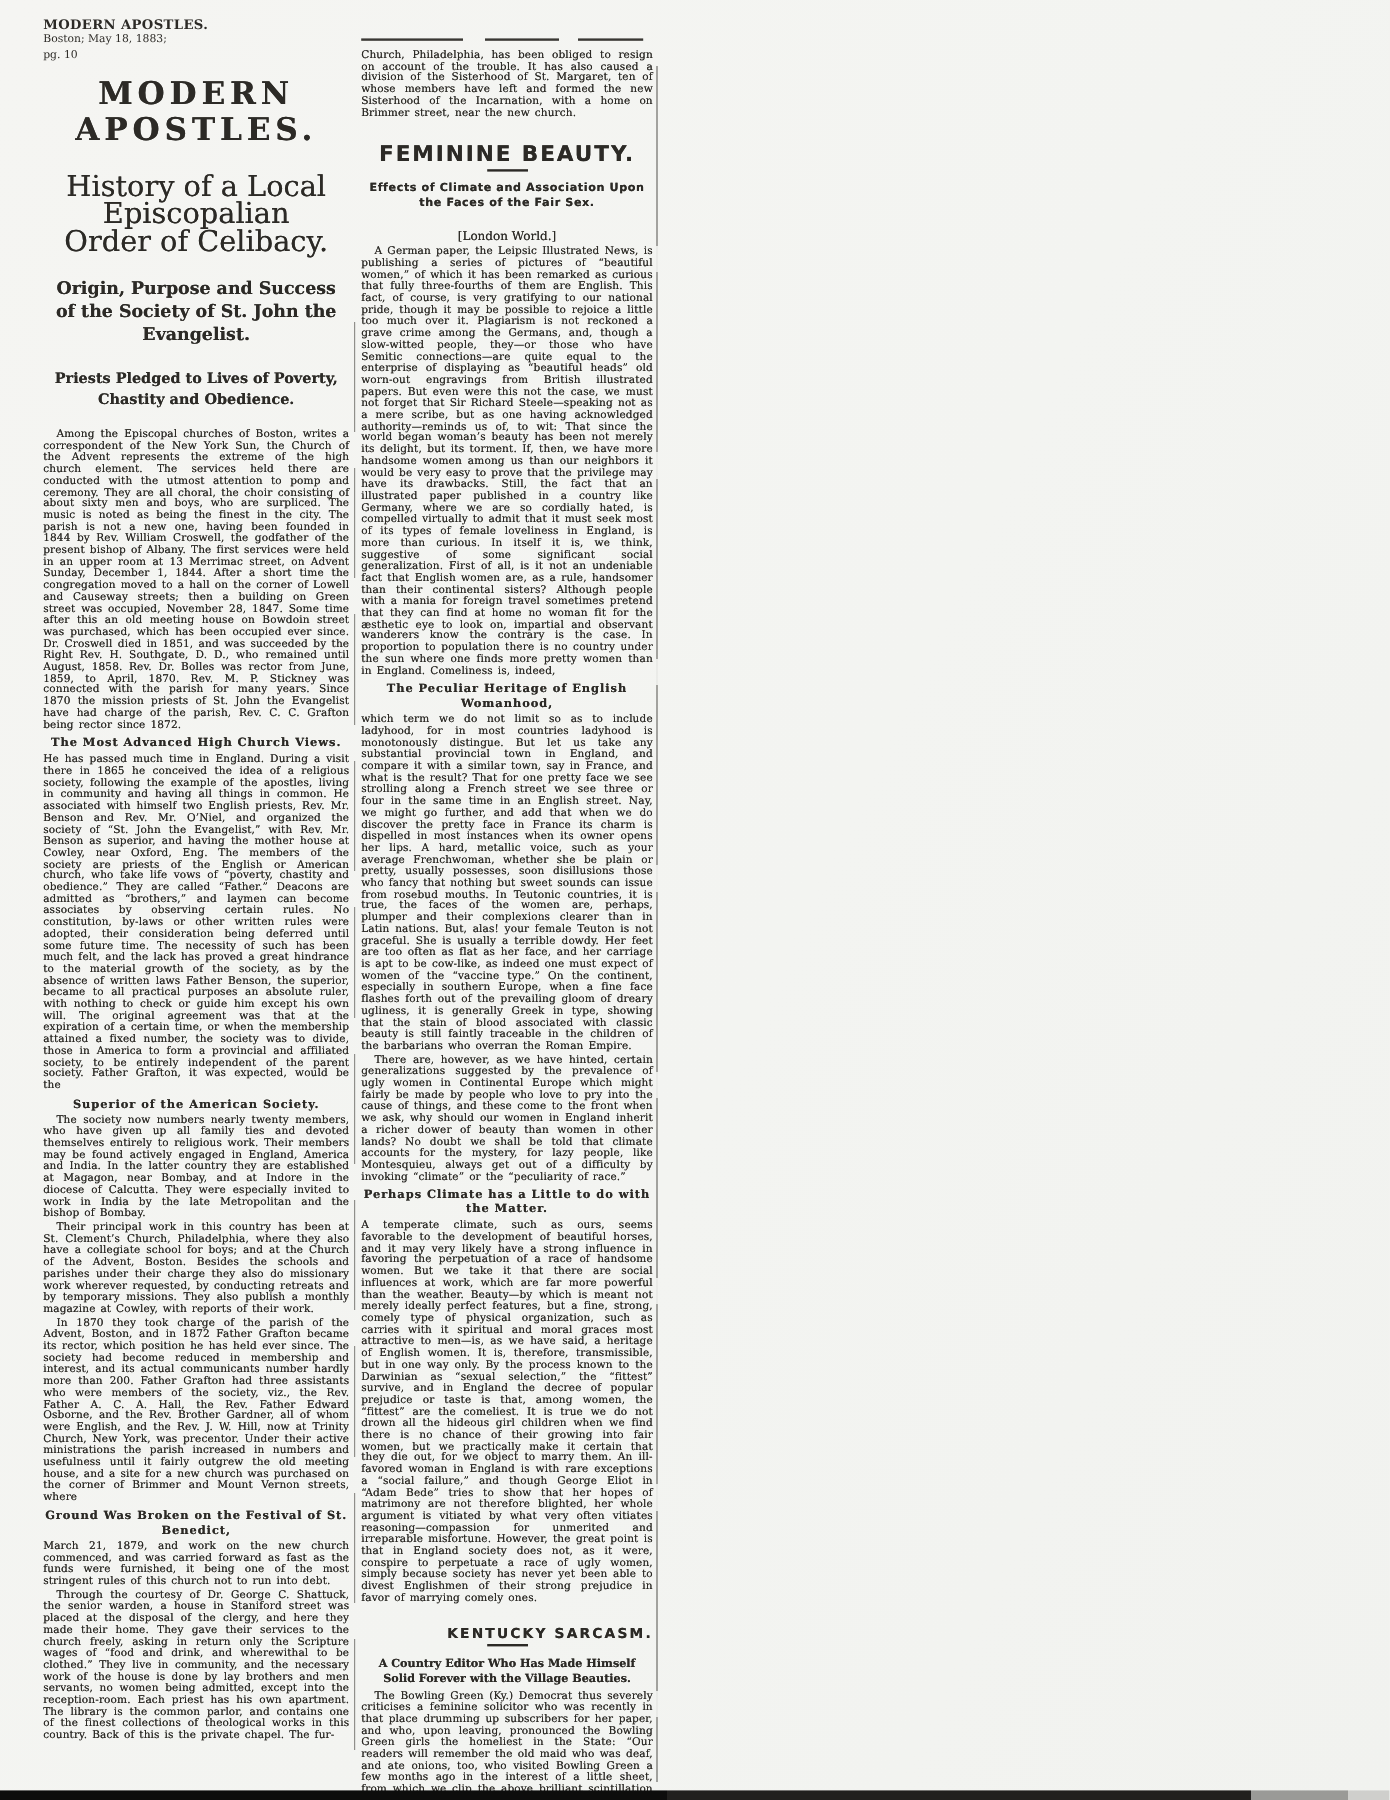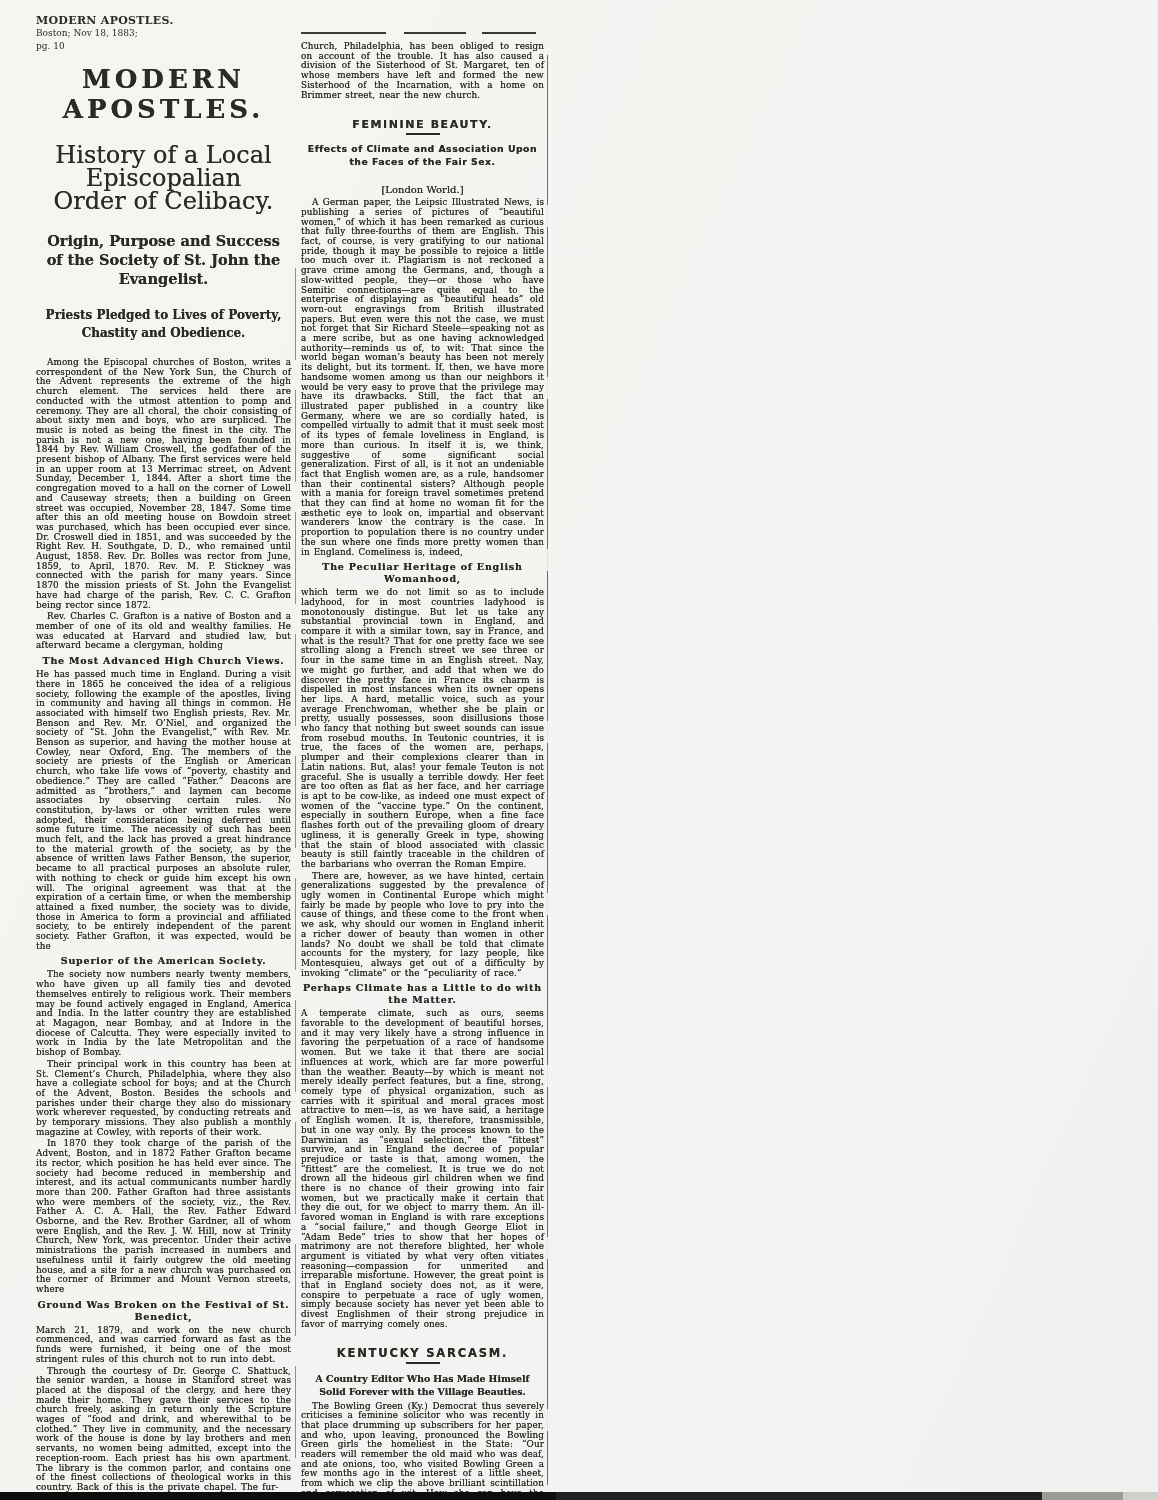--- a/index.html
+++ b/index.html
@@ -39,22 +39,22 @@
     margin:0 0 2px; text-indent:11px; word-spacing:1.2px; letter-spacing:0.1px;
   }
   p.body.noindent { text-indent:0; }
 
   .sec-head {
     font-size:9.5px; font-weight:bold; text-align:center;
     letter-spacing:0.8px; line-height:12px; margin:4px 0 3px;
   }
 
   .gothic { font-family:"DejaVu Sans", sans-serif; font-weight:bold; text-align:center; }
-  .fb-head { font-size:11px; letter-spacing:1.6px; margin:18px 0 2px; }
-  .ks-head { font-size:11.5px; letter-spacing:1.8px; margin:16px 0 2px; }
+  .fb-head { font-size:18px; letter-spacing:1.6px; margin:18px 0 2px; }
+  .ks-head { font-size:11.5px; letter-spacing:1.8px; margin:16px 0 2px;text-align:right; }
   .head-rule { width:34px; height:2px; background:#2c2a26; margin:2px auto 8px; }
   .fb-sub { font-size:9.3px; letter-spacing:0.5px; line-height:12.5px; margin:0 0 3px; }
   .credit { font-size:10px; text-align:center; margin:16px 0 3px; }
   .ks-sub { font-family:"DejaVu Serif", serif; font-size:9.3px; font-weight:bold;
             text-align:center; line-height:13px; margin:2px 0 4px; }
 
   
   .top-dash {
     height:2px; margin:2px 8px 8px 0;
     background:linear-gradient(to right,
@@ -79,32 +79,31 @@
       #0d0d0c 0 48%, #21201e 48% 90%, #9a9a97 90% 97%, #cfcfcc 97% 100%);
   }
 </style>
 </head>
 <body>
 
 <div class="scan-page">
 
   <div class="citation">
     <div class="c-title">MODERN APOSTLES.</div>
-    <div class="c-src"><span class="c-city">Boston;</span><span> Nov 18, 1883;</span></div>
+    <div class="c-src"><span class="c-city">Boston;</span><span> May 18, 1883;</span></div>
     <div class="c-pg">pg. 10</div>
   </div>
 
   <div class="leftcol">
     <div class="main-head">MODERN APOSTLES.</div>
     <div class="deck1">History of a Local Episcopalian Order of Celibacy.</div>
     <div class="deck2">Origin, Purpose and Success of the Society of St. John the Evangelist.</div>
     <div class="deck3">Priests Pledged to Lives of Poverty, Chastity and Obedience.</div>
 
     <p class="body">Among the Episcopal churches of Boston, writes a correspondent of the New York Sun, the Church of the Advent represents the extreme of the high church element.  The services held there are conducted with the utmost attention to pomp and ceremony.  They are all choral, the choir consisting of about sixty men and boys, who are surpliced.  The music is noted as being the finest in the city.  The parish is not a new one, having been founded in 1844 by Rev. William Croswell, the godfather of the present bishop of Albany.  The first services were held in an upper room at 13 Merrimac street, on Advent Sunday, December 1, 1844.  After a short time the congregation moved to a hall on the corner of Lowell and Causeway streets; then a building on Green street was occupied, November 28, 1847.  Some time after this an old meeting house on Bowdoin street was purchased, which has been occupied ever since.  Dr. Croswell died in 1851, and was succeeded by the Right Rev. H. Southgate, D. D., who remained until August, 1858.  Rev. Dr. Bolles was rector from June, 1859, to April, 1870.  Rev. M. P. Stickney was connected with the parish for many years.  Since 1870 the mission priests of St. John the Evangelist have had charge of the parish, Rev. C. C. Grafton being rector since 1872.</p>
-    <p class="body">Rev. Charles C. Grafton is a native of Boston and a member of one of its old and wealthy families.  He was educated at Harvard and studied law, but afterward became a clergyman, holding</p>
     <div class="sec-head">The Most Advanced High Church Views.</div>
     <p class="body noindent">He has passed much time in England.  During a visit there in 1865 he conceived the idea of a religious society, following the example of the apostles, living in community and having all things in common.  He associated with himself two English priests, Rev. Mr. Benson and Rev. Mr. O’Niel, and organized the society of “St. John the Evangelist,” with Rev. Mr. Benson as superior, and having the mother house at Cowley, near Oxford, Eng.  The members of the society are priests of the English or American church, who take life vows of “poverty, chastity and obedience.”  They are called “Father.”  Deacons are admitted as “brothers,” and laymen can become associates by observing certain rules.  No constitution, by-laws or other written rules were adopted, their consideration being deferred until some future time.  The necessity of such has been much felt, and the lack has proved a great hindrance to the material growth of the society, as by the absence of written laws Father Benson, the superior, became to all practical purposes an absolute ruler, with nothing to check or guide him except his own will.  The original agreement was that at the expiration of a certain time, or when the membership attained a fixed number, the society was to divide, those in America to form a provincial and affiliated society, to be entirely independent of the parent society.  Father Grafton, it was expected, would be the</p>
     <div class="sec-head">Superior of the American Society.</div>
     <p class="body">The society now numbers nearly twenty members, who have given up all family ties and devoted themselves entirely to religious work.  Their members may be found actively engaged in England, America and India.  In the latter country they are established at Magagon, near Bombay, and at Indore in the diocese of Calcutta.  They were especially invited to work in India by the late Metropolitan and the bishop of Bombay.</p>
     <p class="body">Their principal work in this country has been at St. Clement’s Church, Philadelphia, where they also have a collegiate school for boys; and at the Church of the Advent, Boston.  Besides the schools and parishes under their charge they also do missionary work wherever requested, by conducting retreats and by temporary missions.  They also publish a monthly magazine at Cowley, with reports of their work.</p>
     <p class="body">In 1870 they took charge of the parish of the Advent, Boston, and in 1872 Father Grafton became its rector, which position he has held ever since.  The society had become reduced in membership and interest, and its actual communicants number hardly more than 200.  Father Grafton had three assistants who were members of the society, viz., the Rev. Father A. C. A. Hall, the Rev. Father Edward Osborne, and the Rev. Brother Gardner, all of whom were English, and the Rev. J. W. Hill, now at Trinity Church, New York, was precentor.  Under their active ministrations the parish increased in numbers and usefulness until it fairly outgrew the old meeting house, and a site for a new church was purchased on the corner of Brimmer and Mount Vernon streets, where</p>
     <div class="sec-head">Ground Was Broken on the Festival of St. Benedict,</div>
     <p class="body noindent">March 21, 1879, and work on the new church commenced, and was carried forward as fast as the funds were furnished, it being one of the most stringent rules of this church not to run into debt.</p>
     <p class="body">Through the courtesy of Dr. George C. Shattuck, the senior warden, a house in Staniford street was placed at the disposal of the clergy, and here they made their home.  They gave their services to the church freely, asking in return only the Scripture wages of “food and drink, and wherewithal to be clothed.”  They live in community, and the necessary work of the house is done by lay brothers and men servants, no women being admitted, except into the reception-room.  Each priest has his own apartment.  The library is the common parlor, and contains one of the finest collections of theological works in this country.  Back of this is the private chapel.  The fur-</p>
   </div>

